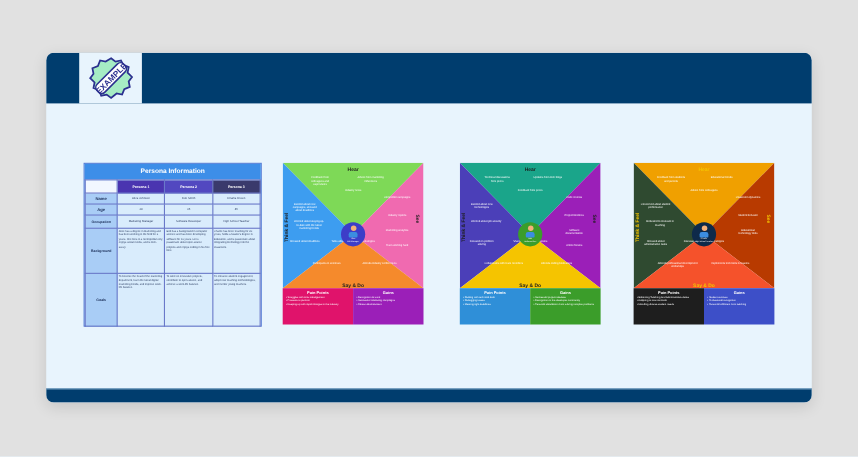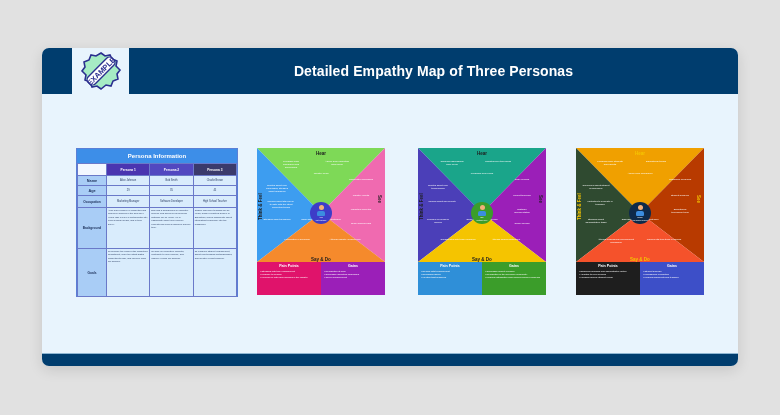--- a/index.html
+++ b/index.html
@@ -76,21 +76,20 @@
   <div class="header">
     <div class="badge-box">
       <svg width="44" height="40" viewBox="0 0 44 40">
         <path d="M22 2 L26 5 L31 4 L33 8 L38 10 L37 15 L41 19 L38 23 L39 28 L34 30 L32 35 L27 34 L22 38 L18 35 L13 36 L11 31 L6 29 L7 24 L3 20 L6 16 L5 11 L10 9 L12 4 L17 5 Z" fill="#a6ecc4" stroke="#2b2f8f" stroke-width="1.6"></path>
         <g transform="rotate(-45 22 20)">
           <rect x="5" y="15" width="34" height="10" rx="4" fill="#ffffff" stroke="#2b2f8f" stroke-width="1.4"></rect>
           <text x="22" y="23" text-anchor="middle" font-size="7.5" font-weight="bold" fill="#2b2f8f" font-family="Liberation Sans, sans-serif">EXAMPLE</text>
         </g>
       </svg>
     </div>
-    <div class="title">Detailed Empathy Map of Three Personas</div>
   </div>
 
   <div class="ptable">
     <div class="ttl">Persona Information</div>
     <table>
       <tbody>
           <tr>
         <th class="blank" style="width:29px"></th>
         <th class="p1">Persona 1</th>
         <th class="p2">Persona 2</th>

